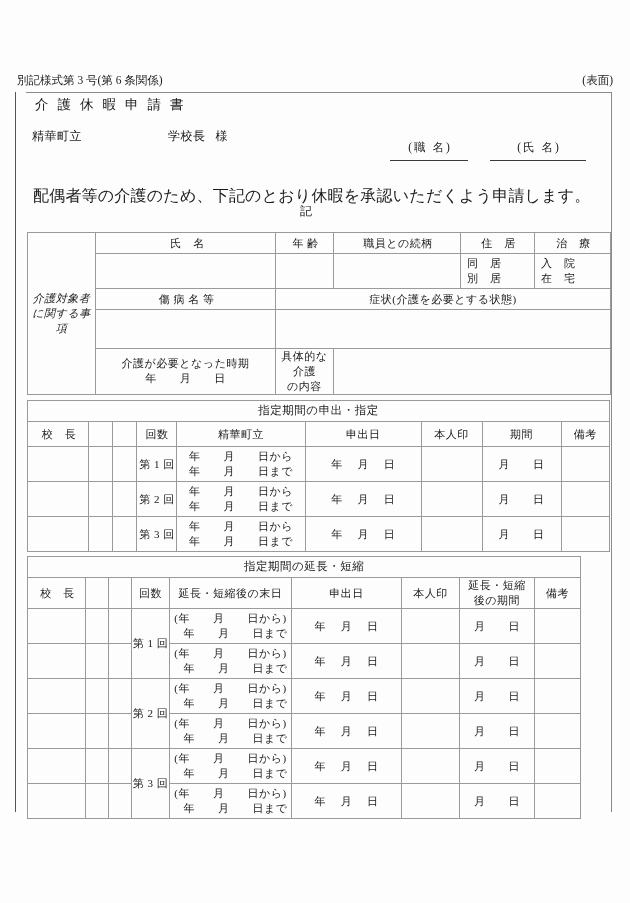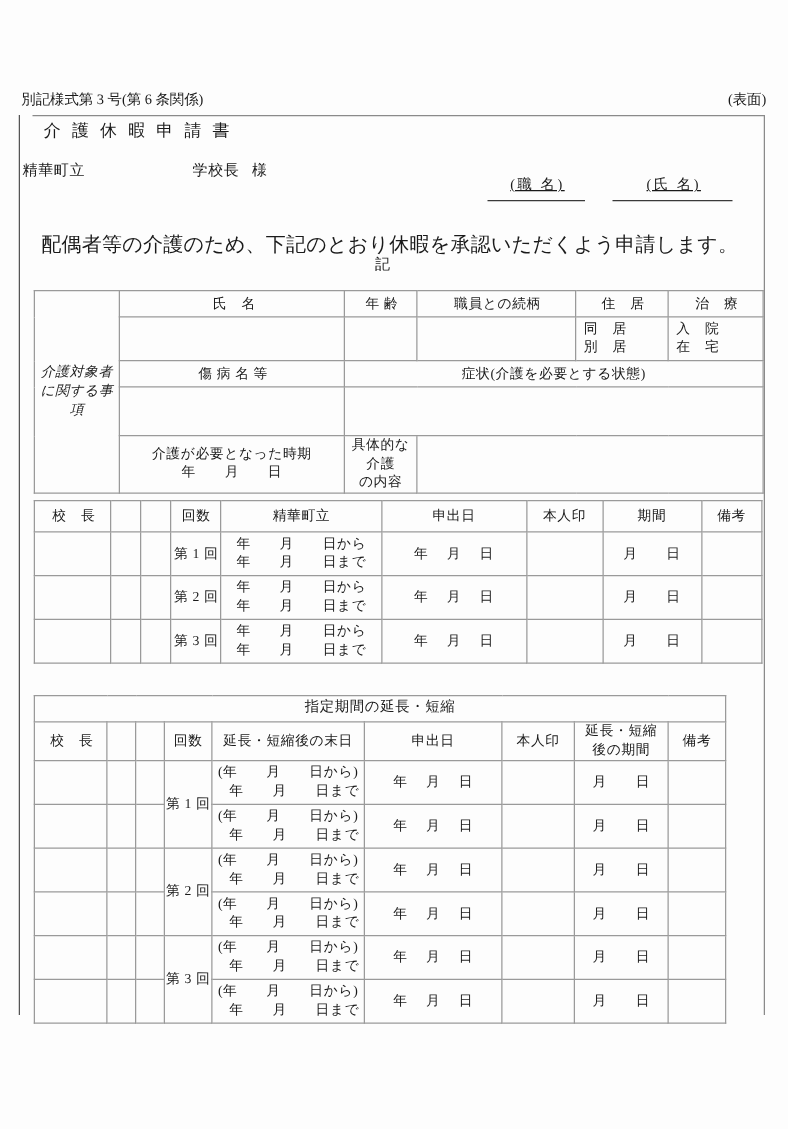--- a/index.html
+++ b/index.html
@@ -58,41 +58,40 @@
     width: 560px;
     text-align: left;
     font-size: 13.5px;
     letter-spacing: 9px;
     text-indent: 9px;
     line-height: 1.5;
   }
   .addressee {
     position: absolute;
     top: 128px;
-    left: 18px;
+    left: 32px;
     font-size: 12px;
     letter-spacing: 0.5px;
   }
   .addressee .gap { display: inline-block; width: 86px; }
   .addressee .sama { display: inline-block; padding-left: 10px; }
 
   .sig-block {
     position: absolute;
     top: 140px;
     left: 390px;
     display: flex;
     gap: 22px;
   }
   .sig-col { text-align: center; }
   .sig-label {
     font-size: 11.5px;
     letter-spacing: 2px;
     text-indent: 2px;
     white-space: nowrap;
-    text-decoration: underline;
   }
   .sig-line {
     margin-top: 4px;
     border-bottom: 1px solid #3a3a3a;
     height: 1px;
   }
   .sig-col.job .sig-line { width: 78px; }
   .sig-col.name .sig-line { width: 96px; }
 
   .intro {
@@ -246,20 +245,23 @@
       <col style="width:23px">
       <col style="width:23px">
     <col style="width:38px">
       <col style="width:122px">
       <col style="width:110px">
     <col style="width:58px">
       <col style="width:75px">
       <col style="width:46px">
   </colgroup>
   <tbody>
+      <tr>
+    <td colspan="9" class="band">指定期間の申出・指定</td>
+  </tr>
   <tr>
     <td style="height:24px" class="sp2">校　長</td>
     <td></td>
     <td></td>
     <td>回数</td>
     <td>精華町立</td>
     <td>申出日</td>
     <td>本人印</td>
     <td>期間</td>
     <td>備考</td>

